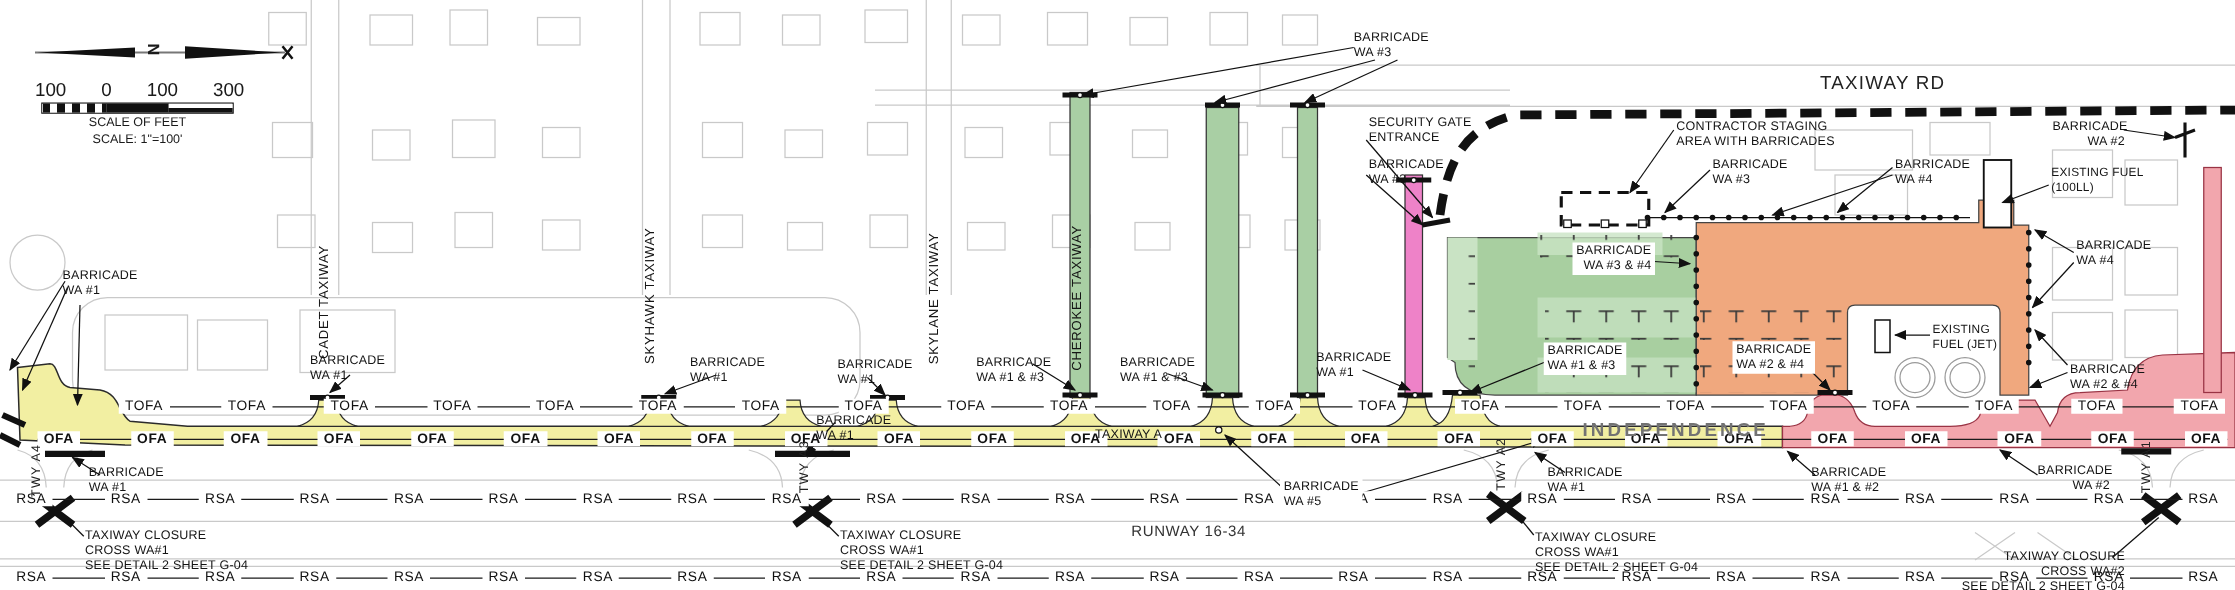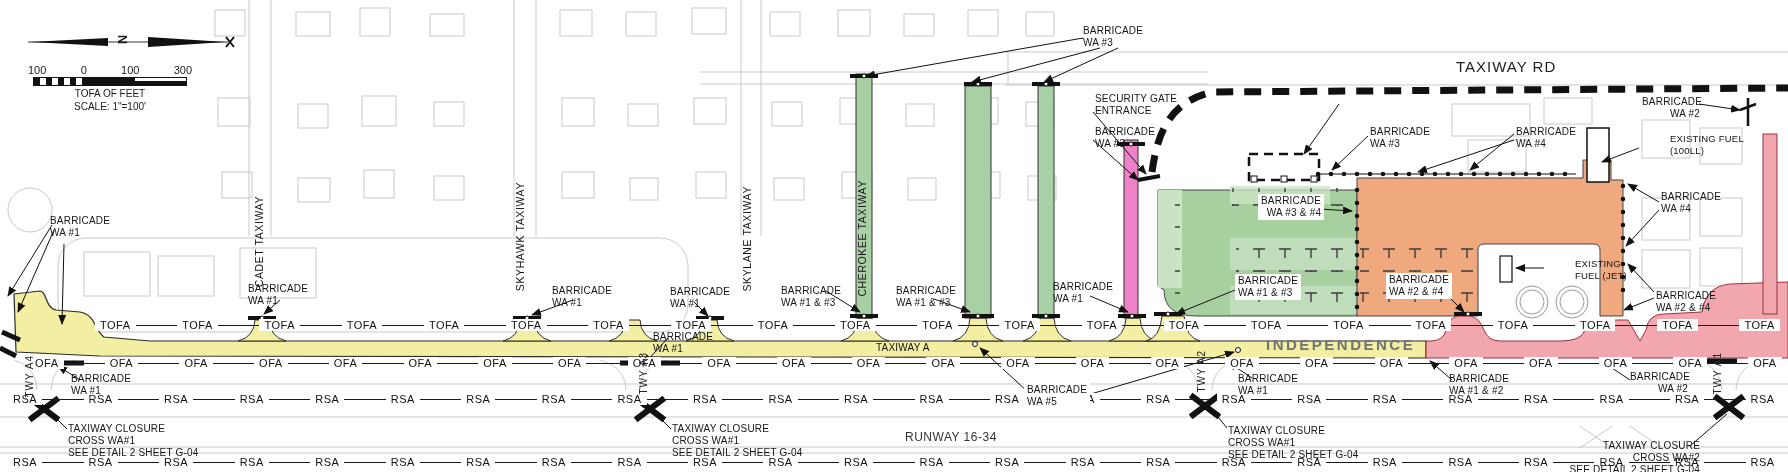--- a/index.html
+++ b/index.html
@@ -1,36 +1,36 @@
 <!DOCTYPE html>
 <html><head>
 <meta charset="utf-8">
 <style>
   html,body{margin:0;padding:0;background:#fff;}
   .stage{position:relative;width:1788px;height:472px;background:#ffffff;overflow:hidden;
          font-family:"Liberation Sans",sans-serif;color:#1a1a1a;}
   svg.map{position:absolute;left:0;top:0;z-index:1;}
   .lbl{position:absolute;z-index:6;font-size:10px;line-height:1.22;white-space:pre-line;
        letter-spacing:.2px;color:#141414;}
-  .lbl.small{font-size:9.5px;margin-left:29px;}
+  .lbl.small{font-size:9.5px;}
   .lbl.boxed{background:#ffffff;padding:1px 3px;}
   .lbl.right{text-align:right;}
   .vlbl{position:absolute;z-index:6;writing-mode:vertical-rl;transform:rotate(180deg);
         font-size:10.5px;letter-spacing:.6px;color:#141414;white-space:nowrap;}
   .road-name{position:absolute;z-index:6;font-size:15px;letter-spacing:1px;color:#222;}
   .runway-name{position:absolute;z-index:6;font-size:12px;color:#333;letter-spacing:.5px;}
   .twyA{position:absolute;z-index:6;font-size:10px;color:#222;letter-spacing:1px;}
   .indep{position:absolute;z-index:6;font-size:15px;font-weight:800;letter-spacing:2.5px;color:#737373;}
   .north-n{position:absolute;z-index:6;font-size:13px;font-weight:bold;transform:rotate(90deg);}
   .lineRow{position:absolute;z-index:4;display:flex;justify-content:space-between;align-items:center;
            height:14px;font-size:11px;color:#111;
            background:linear-gradient(#1a1a1a,#1a1a1a) 0 50%/100% 1px no-repeat;}
   .lineRow span{background:#fff;padding:0 5px;letter-spacing:.5px;}
   .scalebar{position:absolute;left:28px;top:64px;width:164px;z-index:6;}
-  .scalebar .ticks{display:flex;justify-content:space-between;font-size:11px;gap:28px;}
+  .scalebar .ticks{display:flex;justify-content:space-between;font-size:15px;gap:28px;}
   .scalebar .bar{margin-top:1px;height:7px;width:152px;margin-left:5px;border:1px solid #111;display:flex;}
   .scalebar .seg1{width:51px;background:repeating-linear-gradient(90deg,#111 0 6px,#fff 6px 12px);}
   .scalebar .seg2{width:50px;background:#111;}
   .scalebar .seg3{width:51px;background:linear-gradient(#fff 0 50%,#111 50% 100%);}
   .scalebar .cap{text-align:center;font-size:10px;margin-top:2px;line-height:1.25;}
 </style>
 </head>
 <body>
 
 <div class="stage">
@@ -291,21 +291,21 @@
       <span>TOFA</span>
       <span>TOFA</span>
       <span>TOFA</span>
       <span>TOFA</span>
       <span>TOFA</span>
       <span>TOFA</span>
       <span>TOFA</span>
       <span>TOFA</span>
       <span>TOFA</span>
     </div>
-<div class="lineRow" style="left:30px;right:6px;top:356px;">
+<div class="lineRow" style="left:30px;right:6px;top:344px;font-weight:bold;">
       <span>OFA</span>
       <span>OFA</span>
       <span>OFA</span>
       <span>OFA</span>
       <span>OFA</span>
       <span>OFA</span>
       <span>OFA</span>
       <span>OFA</span>
       <span>OFA</span>
       <span>OFA</span>
@@ -384,21 +384,21 @@
     <span>0</span>
     <span>100</span>
     <span>300</span>
   </div>
   <div class="bar">
         <div class="seg1"></div>
         <div class="seg2"></div>
         <div class="seg3"></div>
       </div>
   <div class="cap">
-    <div>TOFA OF FEET</div>
+    <div>SCALE OF FEET</div>
     <div>SCALE: 1"=100'</div>
   </div>
 </div>
 
 <div class="lbl" style="left:50px;top:215px;">BARRICADE
 WA #1</div>
 <div class="lbl" style="left:248px;top:283px;">BARRICADE
 WA #1</div>
 <div class="lbl" style="left:552px;top:285px;">BARRICADE
 WA #1</div>
@@ -409,20 +409,22 @@
 <div class="lbl" style="left:896px;top:285px;">BARRICADE
 WA #1 &amp; #3</div>
 <div class="lbl" style="left:1053px;top:281px;">BARRICADE
 WA #1</div>
 <div class="lbl" style="left:1083px;top:25px;">BARRICADE
 WA #3</div>
 <div class="lbl" style="left:1095px;top:93px;">SECURITY GATE
 ENTRANCE</div>
 <div class="lbl" style="left:1095px;top:126px;">BARRICADE
 WA #3</div>
+<div class="lbl" style="left:1341px;top:96px;">CONTRACTOR STAGING
+AREA WITH BARRICADES</div>
 <div class="lbl" style="left:1370px;top:126px;">BARRICADE
 WA #3</div>
 <div class="lbl" style="left:1516px;top:126px;">BARRICADE
 WA #4</div>
 <div class="road-name" style="left:1456px;top:58px;">TAXIWAY RD</div>
 <div class="lbl right" style="left:1642px;top:96px;width:58px;">BARRICADE
 WA #2</div>
 <div class="lbl small" style="left:1641px;top:133px;">EXISTING FUEL
 (100LL)</div>
 <div class="lbl" style="left:1661px;top:191px;">BARRICADE
@@ -444,21 +446,21 @@
 <div class="lbl" style="left:653px;top:331px;">BARRICADE
 WA #1</div>
 <div class="lbl boxed" style="left:1024px;top:383px;">BARRICADE
 WA #5</div>
 <div class="lbl" style="left:1238px;top:373px;">BARRICADE
 WA #1</div>
 <div class="lbl" style="left:1449px;top:373px;">BARRICADE
 WA #1 &amp; #2</div>
 <div class="lbl right" style="left:1630px;top:371px;width:58px;">BARRICADE
 WA #2</div>
-<div class="runway-name" style="left:905px;top:430px;">RUNWAY 16-34</div>
+<div class="runway-name" style="left:905px;top:418px;">RUNWAY 16-34</div>
 <div class="lbl" style="left:68px;top:423px;">TAXIWAY CLOSURE
 CROSS WA#1
 SEE DETAIL 2 SHEET G-04</div>
 <div class="lbl" style="left:672px;top:423px;">TAXIWAY CLOSURE
 CROSS WA#1
 SEE DETAIL 2 SHEET G-04</div>
 <div class="lbl" style="left:1228px;top:425px;">TAXIWAY CLOSURE
 CROSS WA#1
 SEE DETAIL 2 SHEET G-04</div>
 <div class="lbl right" style="left:1540px;top:440px;width:160px;">TAXIWAY CLOSURE

